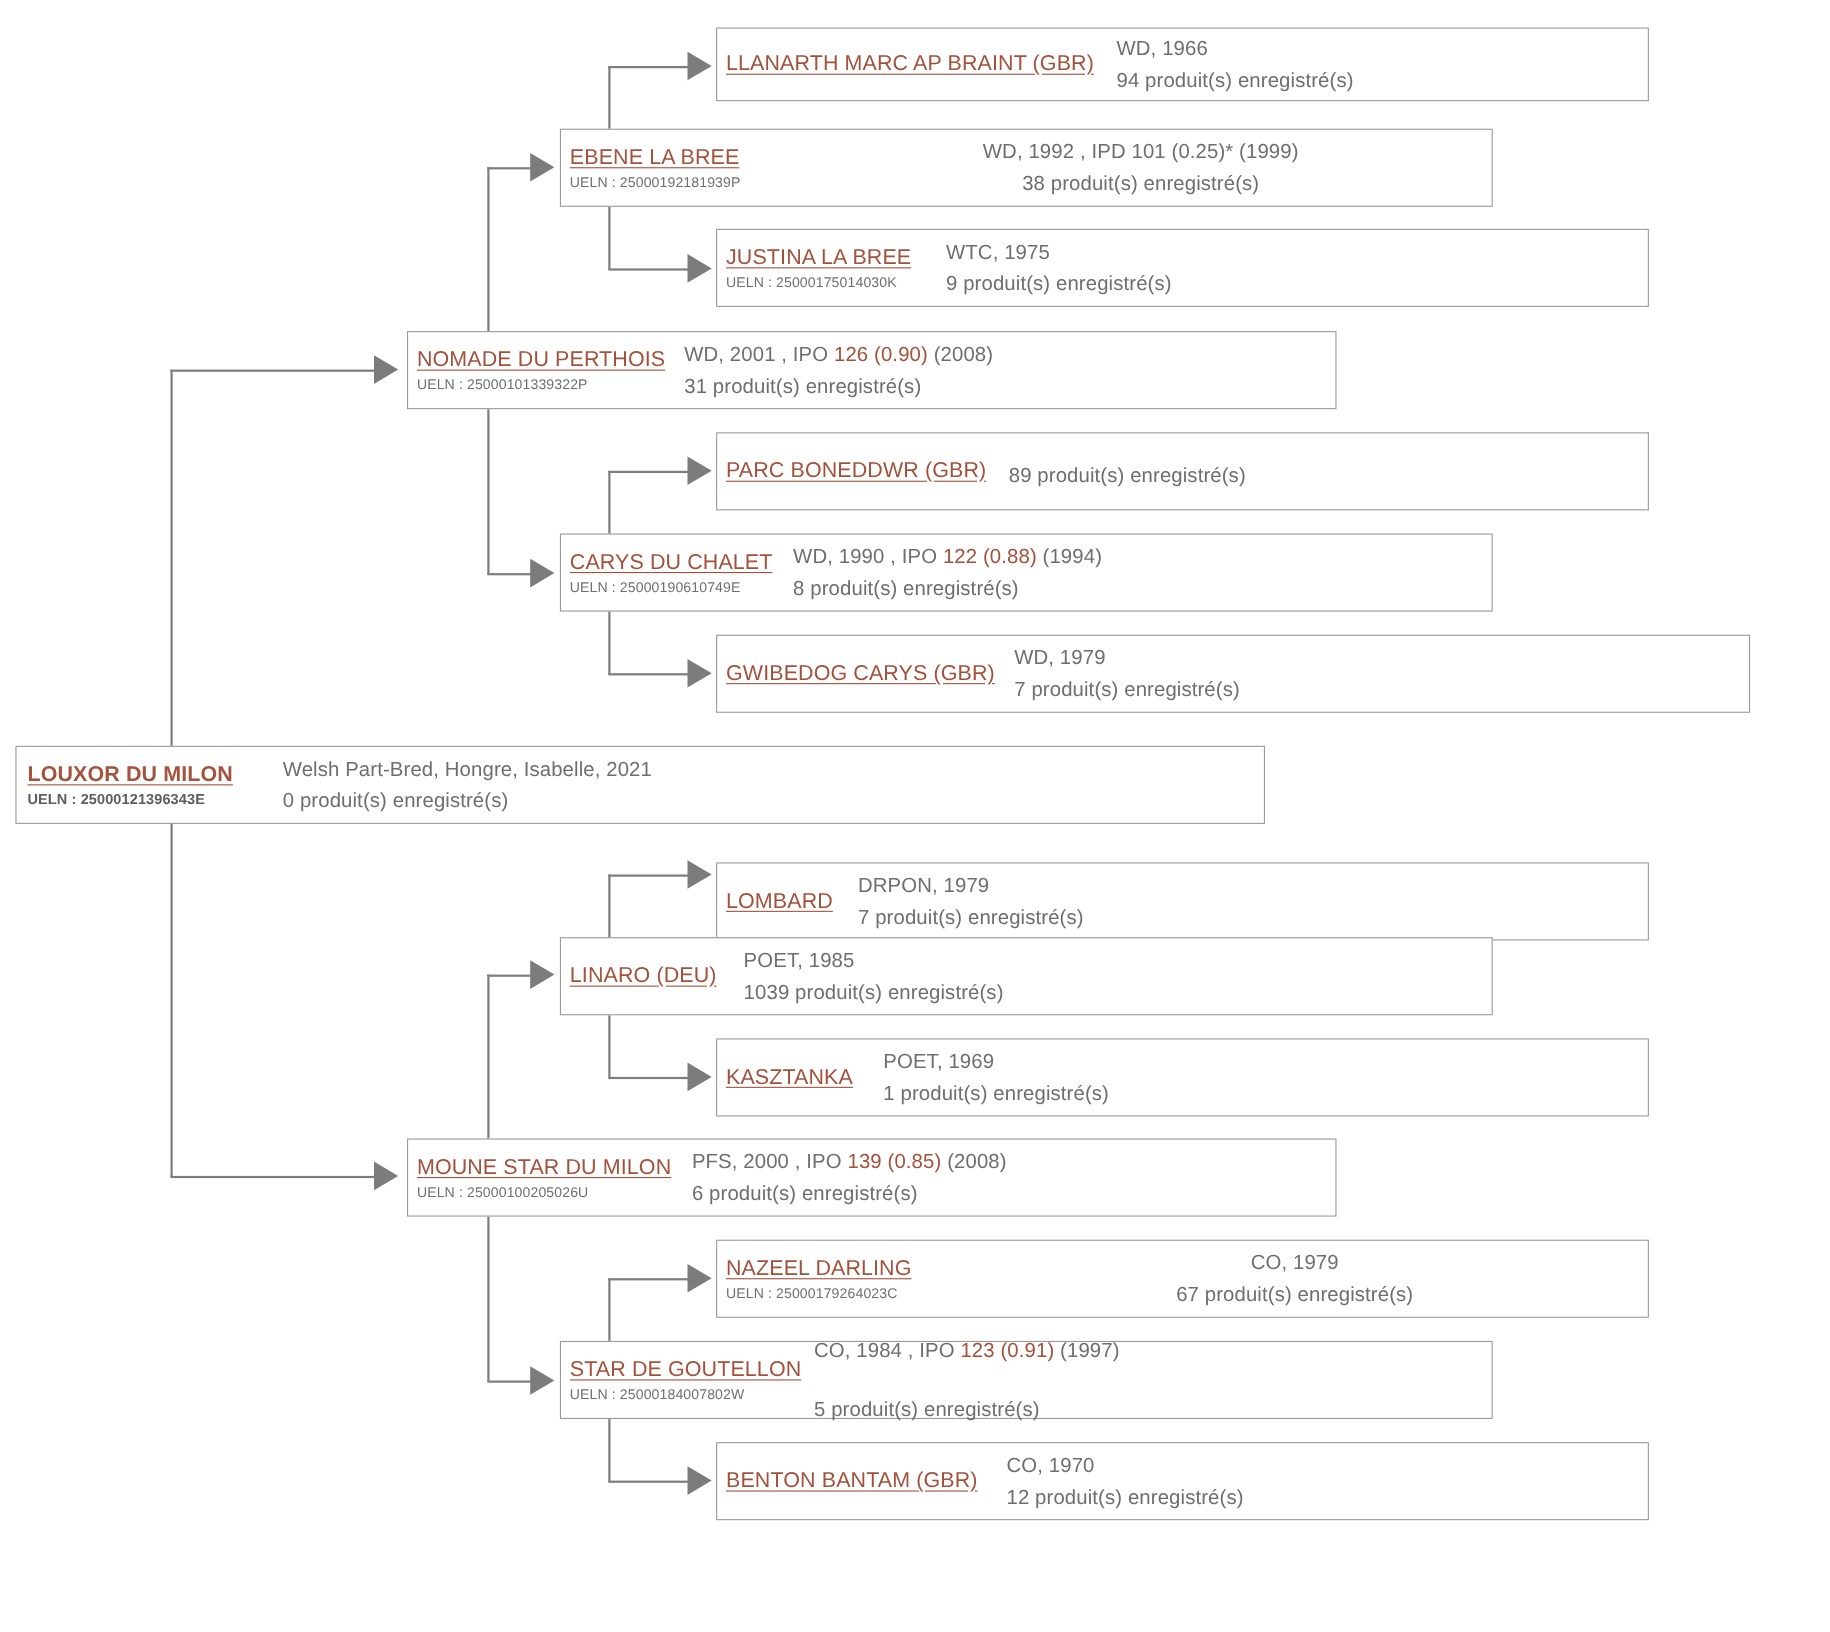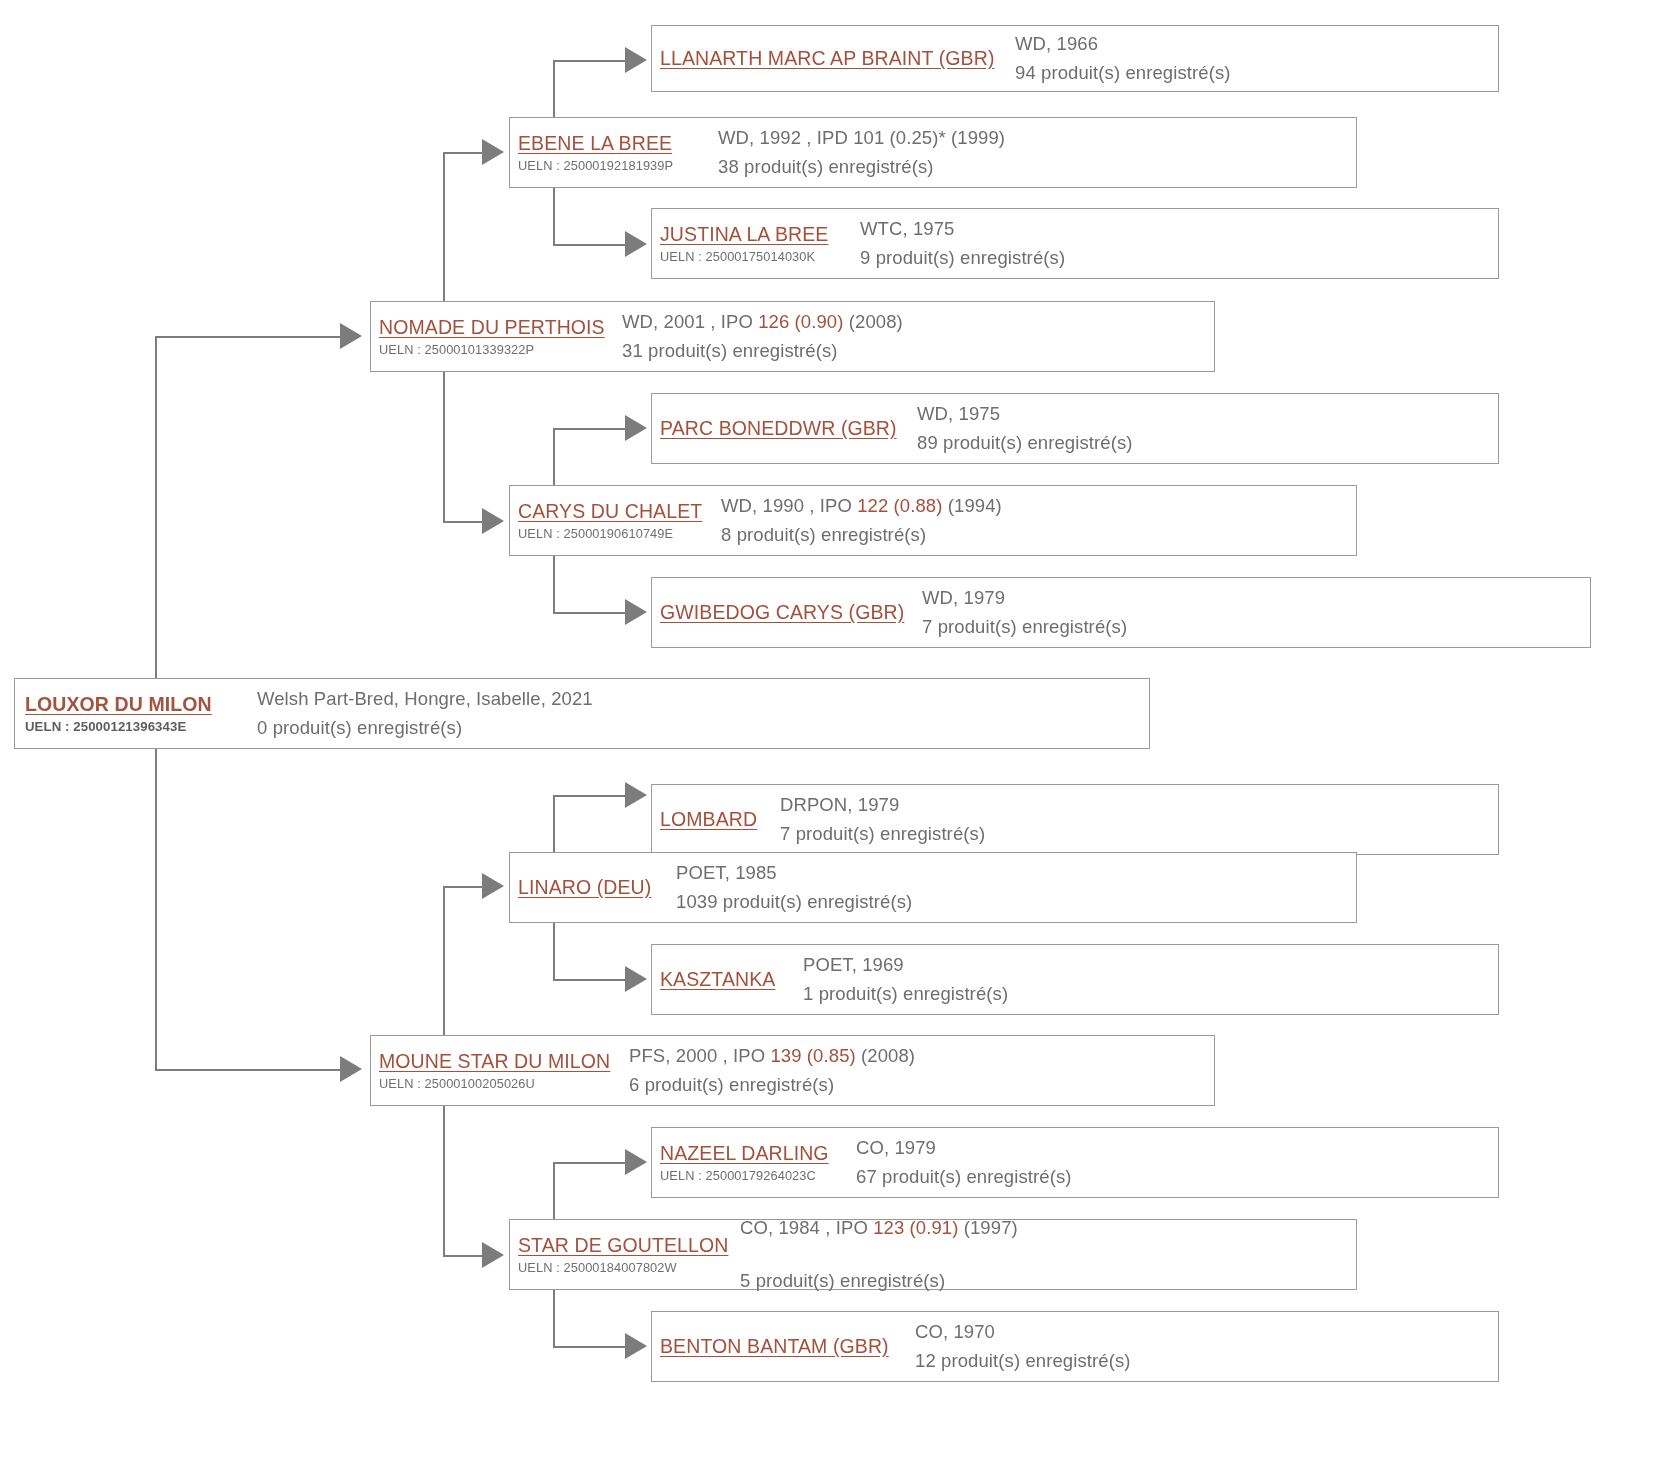--- a/index.html
+++ b/index.html
@@ -128,21 +128,21 @@
     <div class="col-name" style="width:0px;padding-left:8px;">
       <span class="nm">LLANARTH MARC AP BRAINT (GBR)</span>
 
     </div>
     <div class="col-info" style="padding-left:355px;">
       <span class="l1"><span>WD, 1966</span><span class="idx"></span><span></span></span>
       <span class="l2">94 produit(s) enregistré(s)</span>
     </div>
   </div>
 
-  <div class="node" style="left:509px;top:117px;width:848px;height:71px;">
+  <div class="node" style="left:509px;top:117px;width:848px;height:71px;text-align:center;">
     <div class="col-name" style="width:0px;padding-left:8px;">
       <span class="nm">EBENE LA BREE</span>
       <span class="ueln">UELN : 25000192181939P</span>
     </div>
     <div class="col-info" style="padding-left:200px;">
       <span class="l1"><span>WD, 1992 , IPD 101 (0.25)* (1999)</span><span class="idx"></span><span></span></span>
       <span class="l2">38 produit(s) enregistré(s)</span>
     </div>
   </div>
 
@@ -167,21 +167,20 @@
       <span class="l2">31 produit(s) enregistré(s)</span>
     </div>
   </div>
 
   <div class="node" style="left:651px;top:393px;width:848px;height:71px;">
     <div class="col-name" style="width:0px;padding-left:8px;">
       <span class="nm">PARC BONEDDWR (GBR)</span>
 
     </div>
     <div class="col-info" style="padding-left:257px;">
-      <span class="l1"><span>WD, 1975</span><span class="idx"></span><span></span></span>
       <span class="l2">89 produit(s) enregistré(s)</span>
     </div>
   </div>
 
   <div class="node" style="left:509px;top:485px;width:848px;height:71px;">
     <div class="col-name" style="width:0px;padding-left:8px;">
       <span class="nm">CARYS DU CHALET</span>
       <span class="ueln">UELN : 25000190610749E</span>
     </div>
     <div class="col-info" style="padding-left:203px;">
@@ -249,21 +248,21 @@
     <div class="col-name" style="width:0px;padding-left:8px;">
       <span class="nm">MOUNE STAR DU MILON</span>
       <span class="ueln">UELN : 25000100205026U</span>
     </div>
     <div class="col-info" style="padding-left:250px;justify-content:space-between;">
       <span class="l1"><span>PFS, 2000 , IPO </span><span class="idx">139 (0.85)</span><span> (2008)</span></span>
       <span class="l2">6 produit(s) enregistré(s)</span>
     </div>
   </div>
 
-  <div class="node" style="left:651px;top:1127px;width:848px;height:71px;">
+  <div class="node" style="left:651px;top:1127px;width:848px;height:71px;text-align:center;">
     <div class="col-name" style="width:0px;padding-left:8px;">
       <span class="nm">NAZEEL DARLING</span>
       <span class="ueln">UELN : 25000179264023C</span>
     </div>
     <div class="col-info" style="padding-left:196px;">
       <span class="l1"><span>CO, 1979</span><span class="idx"></span><span></span></span>
       <span class="l2">67 produit(s) enregistré(s)</span>
     </div>
   </div>
 

